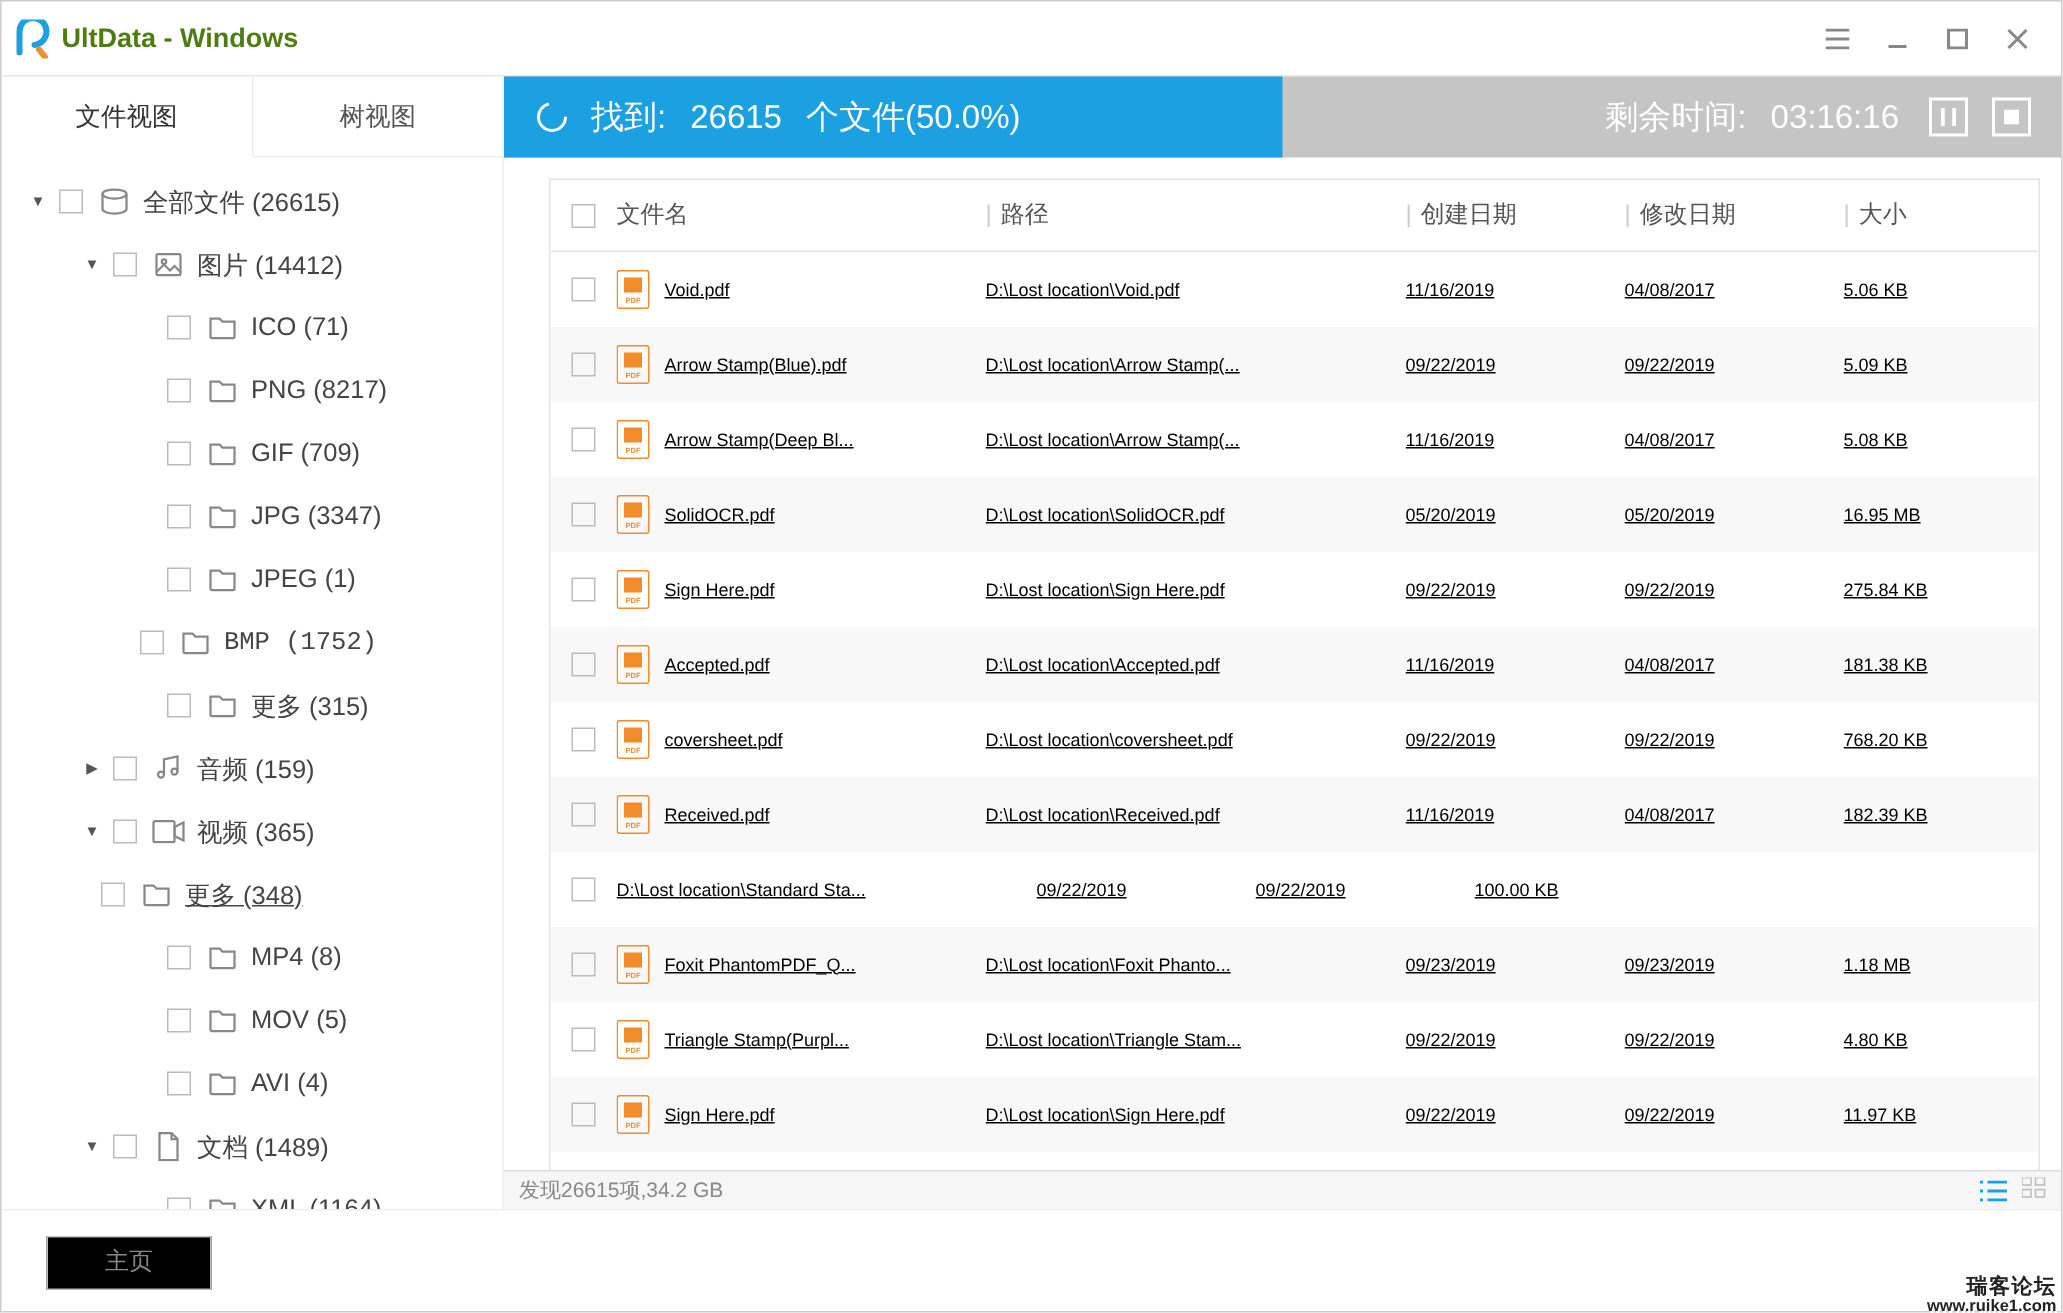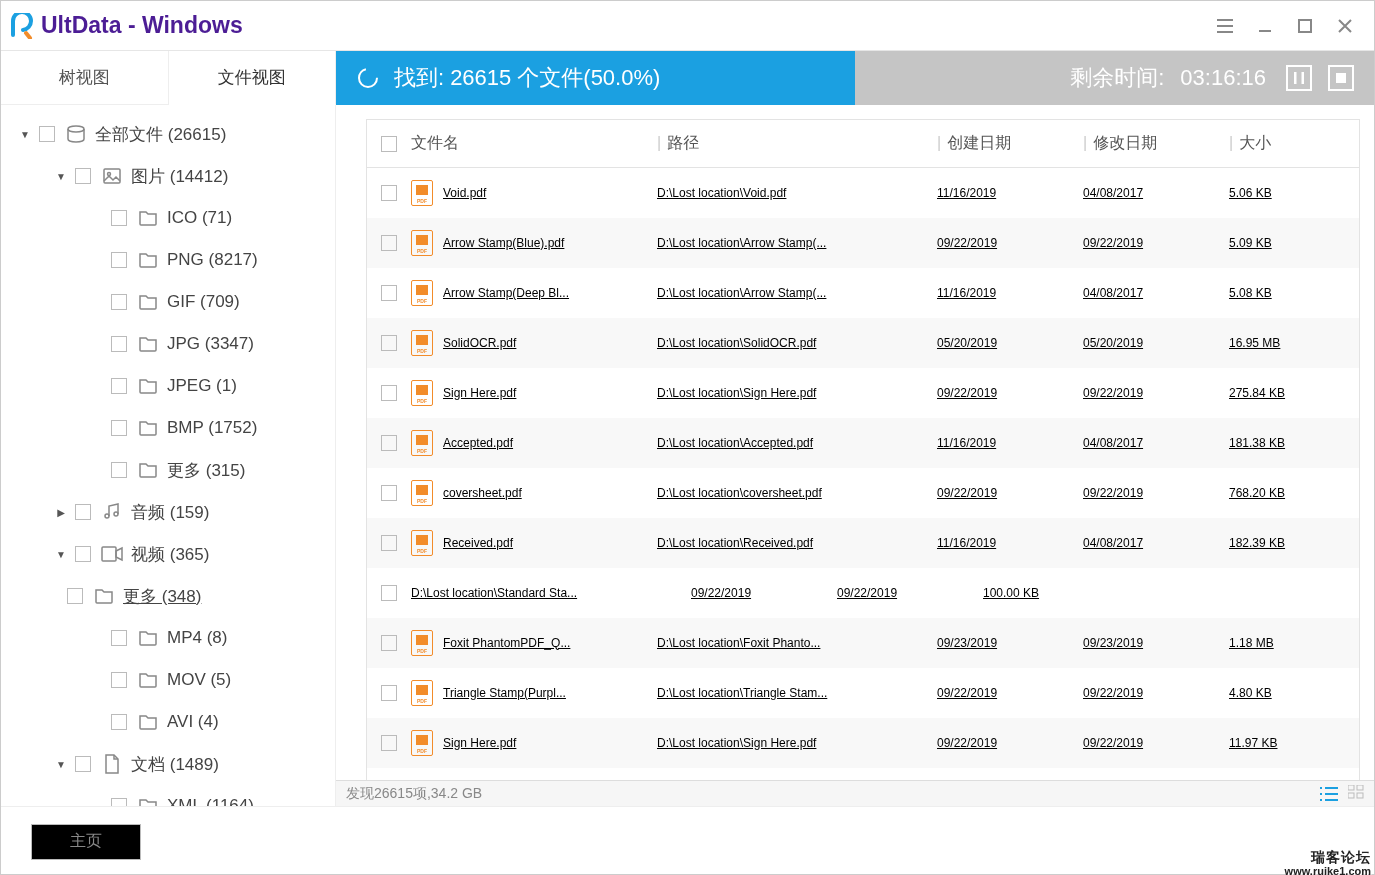--- a/index.html
+++ b/index.html
@@ -21,23 +21,23 @@
   padding: 0 8px;
   border-bottom: 1px solid #e6e6e6;
 }
 .logo {
   display: flex;
   align-items: center;
   gap: 6px;
 }
 .logo svg { flex-shrink: 0; }
 .logo-text {
-  font-size: 23px;
+  font-size: 18px;
   font-weight: 600;
-  color: #4c1d95;
+  color: #4d7c0f;
   text-align: center;
 }
 .titlebar-controls {
   margin-left: auto;
   display: flex;
   gap: 18px;
   padding-right: 10px;
   color: #888;
 }
 .titlebar-controls span {
@@ -331,33 +331,33 @@
     <span>
       <svg width="14" height="14" viewBox="0 0 14 14">
           <path d="M1 1l12 12M13 1L1 13" stroke="#888" stroke-width="2"></path>
         </svg>
     </span>
   </div>
 </div>
 
 <div class="top-row">
   <div class="view-tabs">
+    <div class="view-tab active">文件视图</div>
     <div class="view-tab">树视图</div>
-    <div class="view-tab active">文件视图</div>
   </div>
   <div class="progress-bar">
     <div class="progress-fill"></div>
     <div class="progress-content">
       <span class="spinner">
         <svg width="24" height="24" viewBox="0 0 24 24">
             <circle cx="12" cy="12" r="9" fill="none" stroke="#fff" stroke-width="2" stroke-dasharray="40 16"></circle>
           </svg>
       </span>
       <span>找到:</span>
-      <span style="margin:0 6px">26615</span>
+      <span style="margin:0 16px">26615</span>
       <span>个文件</span>
       <span>(50.0%)</span>
       <div class="progress-right">
         <span>剩余时间:</span>
         <span style="margin-right:4px">03:16:16</span>
         <span class="ctrl-box">
           <svg width="10" height="12">
               <path d="M1 0v12M9 0v12" stroke="#fff" stroke-width="3"></path>
             </svg>
         </span>
@@ -439,21 +439,21 @@
       <div class="tree-row" style="padding-left: 88px;">
         <span class="tree-toggle"></span>
         <span class="tree-check"></span>
         <span class="tree-icon">
           <svg width="20" height="18" viewBox="0 0 20 18" fill="none" stroke="#888" stroke-width="1.5">
             <path d="M2 3h6l2 2h8v10a1 1 0 0 1-1 1H3a1 1 0 0 1-1-1z"></path>
           </svg>
         </span>
         <span>JPEG (1)</span>
       </div>
-      <div class="tree-row" style="padding-left: 88px;">
+      <div class="tree-row" style="padding-left: 70px; font-family: Liberation Mono, monospace;">
         <span class="tree-toggle"></span>
         <span class="tree-check"></span>
         <span class="tree-icon">
           <svg width="20" height="18" viewBox="0 0 20 18" fill="none" stroke="#888" stroke-width="1.5">
             <path d="M2 3h6l2 2h8v10a1 1 0 0 1-1 1H3a1 1 0 0 1-1-1z"></path>
           </svg>
         </span>
         <span>BMP (1752)</span>
       </div>
       <div class="tree-row" style="padding-left: 88px;">

